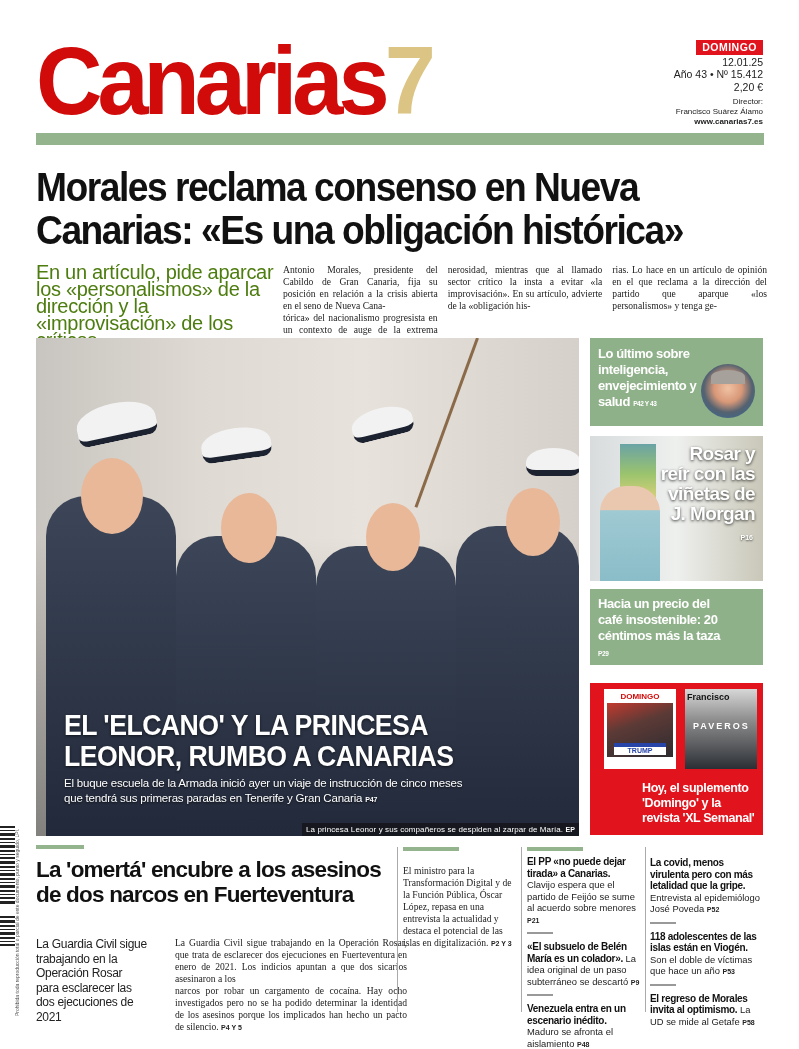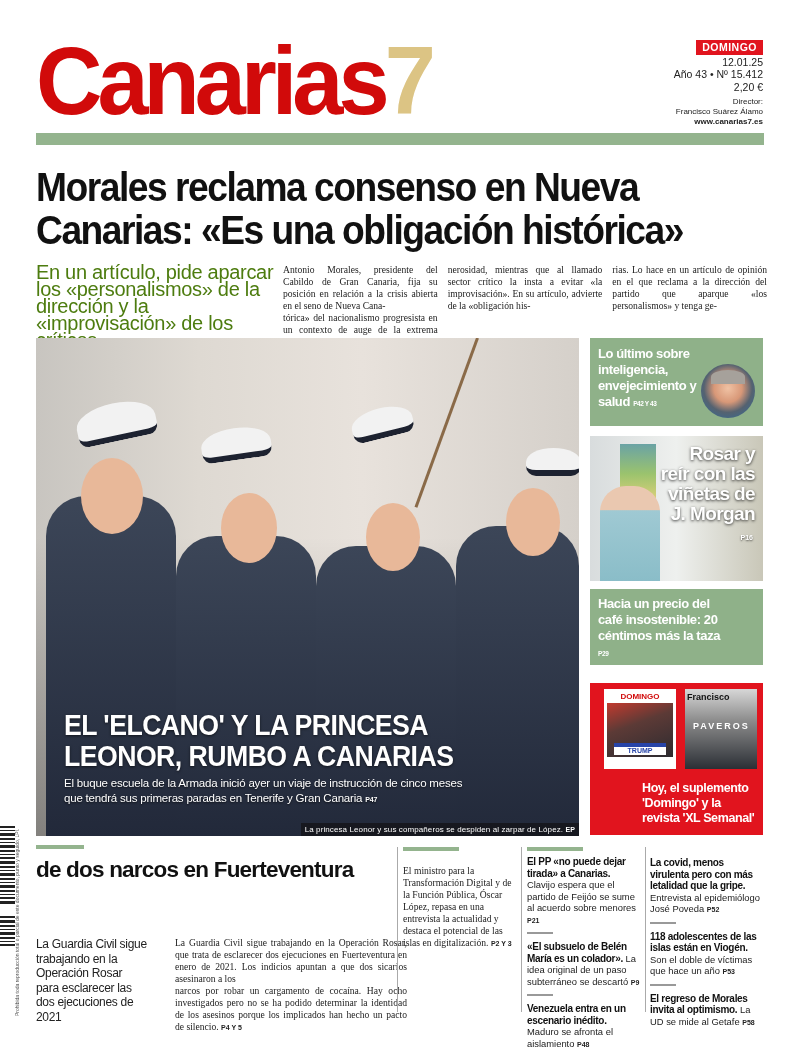--- a/index.html
+++ b/index.html
@@ -139,21 +139,21 @@
 
   <div class="abs photo-head">
     <div>EL 'ELCANO' Y LA PRINCESA</div>
     <div>LEONOR, RUMBO A CANARIAS</div>
   </div>
   <div class="abs photo-sub">
     <span>El buque escuela de la Armada inició ayer un viaje de instrucción de cinco meses que tendrá sus primeras paradas en Tenerife y Gran Canaria</span>
     <span class="pref">P47</span>
   </div>
   <div class="abs photo-cap">
-    <span>La princesa Leonor y sus compañeros se despiden al zarpar de López.</span>
+    <span>La princesa Leonor y sus compañeros se despiden al zarpar de María.</span>
     <span class="pref">EP</span>
   </div>
 </div>
 
 <div class="abs r1 box-green">
   <div class="r-title" style="width:100px;">
     <span>Lo último sobre inteligencia, envejecimiento y salud</span>
     <span class="r-pref">P42 Y 43</span>
   </div>
   <div class="avatar">
@@ -189,20 +189,21 @@
   <div class="mag mag2">
     <div class="mhead">Francisco</div>
     <div class="mtext">PAVEROS</div>
   </div>
   <div class="caption">Hoy, el suplemento 'Domingo' y la revista 'XL Semanal'</div>
 </div>
 
 <div class="abs bl">
   <div class="accent"></div>
   <div class="head">
+    <div>La 'omertá' encubre a los asesinos</div>
     <div>de dos narcos en Fuerteventura</div>
   </div>
   <div class="sub">La Guardia Civil sigue trabajando en la Operación Rosar para esclarecer las dos ejecuciones de 2021</div>
   <div class="cols">
     <div class="body-txt">La Guardia Civil sigue trabajando en la Operación Rosar, que trata de esclarecer dos ejecuciones en Fuerteventura en enero de 2021. Los indicios apuntan a que dos sicarios asesinaron a los</div>
     <div class="body-txt">
       <span>narcos por robar un cargamento de cocaína. Hay ocho investigados pero no se ha podido determinar la identidad de los asesinos porque los implicados han hecho un pacto de silencio.</span>
       <span class="pref">P4 Y 5</span>
     </div>
   </div>

